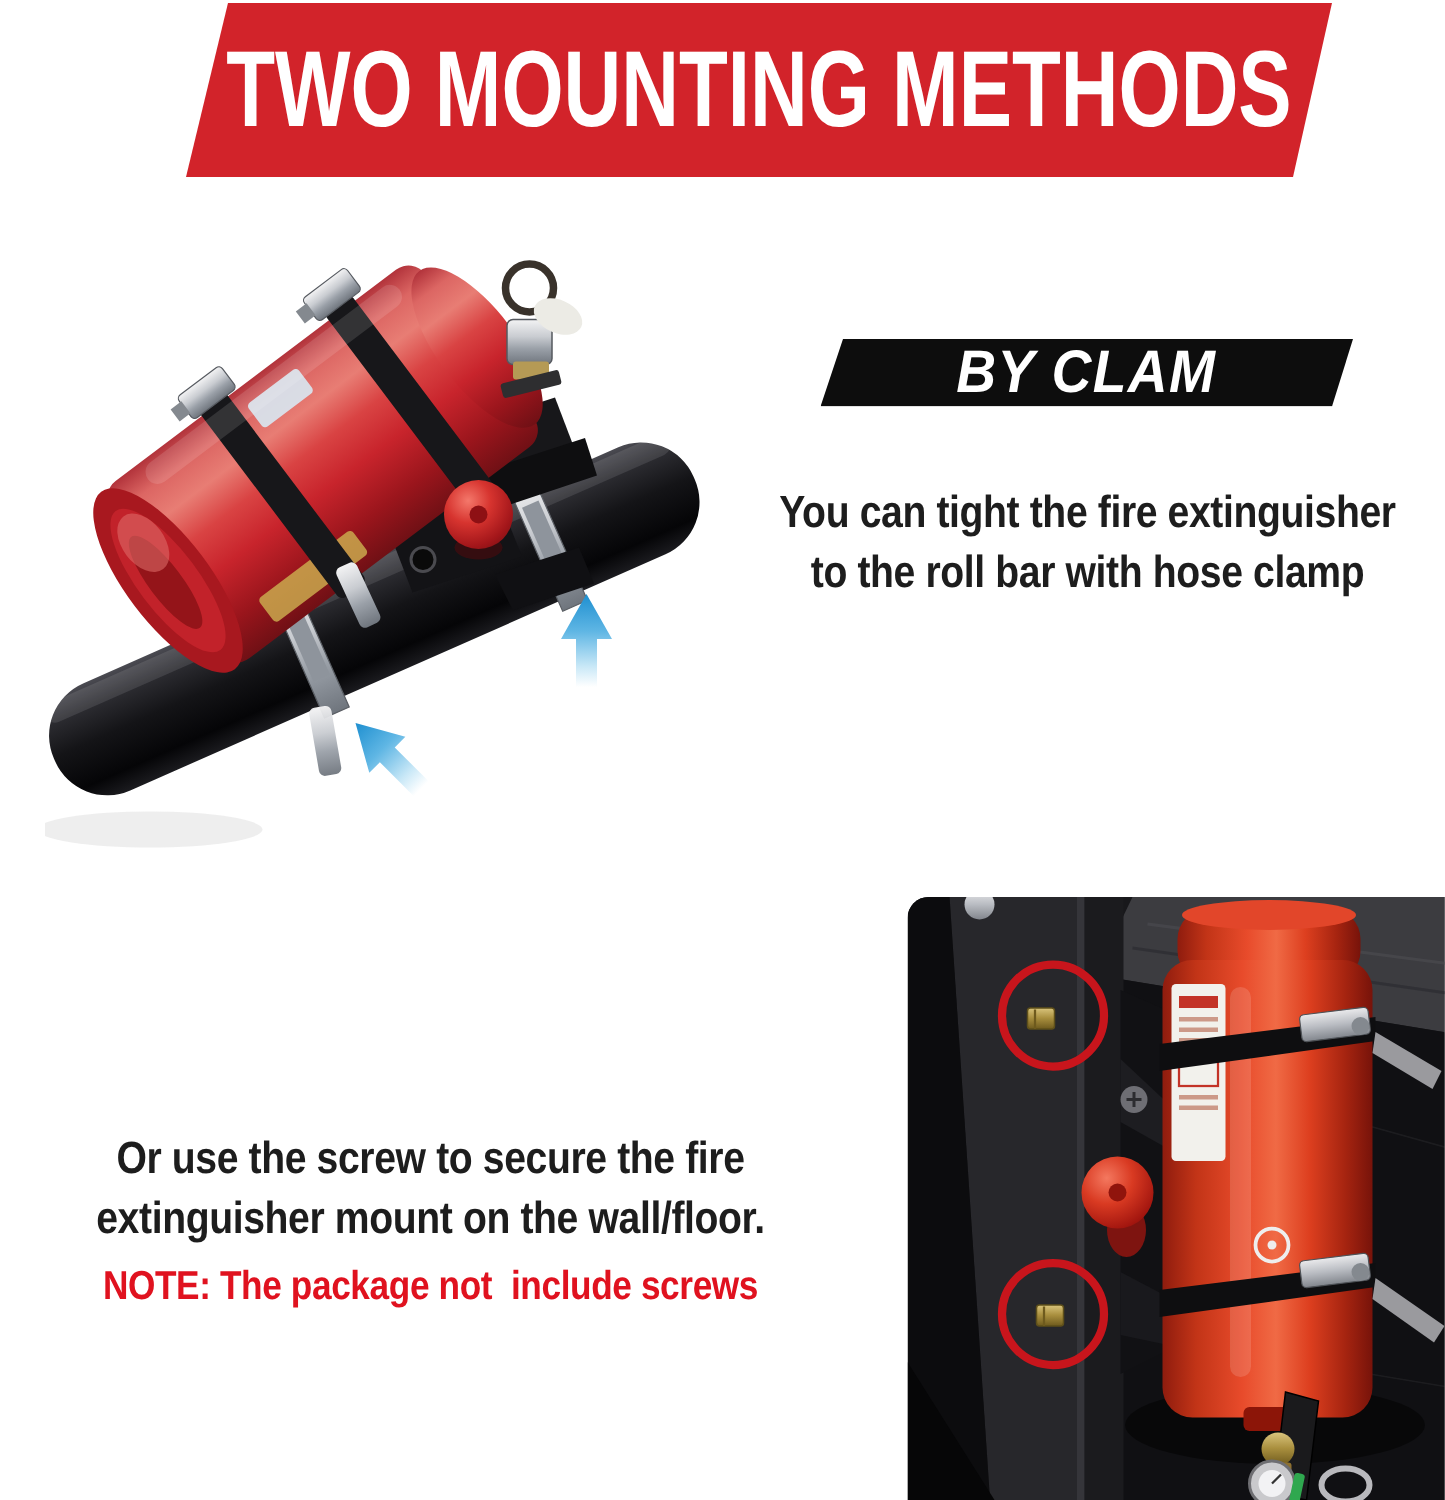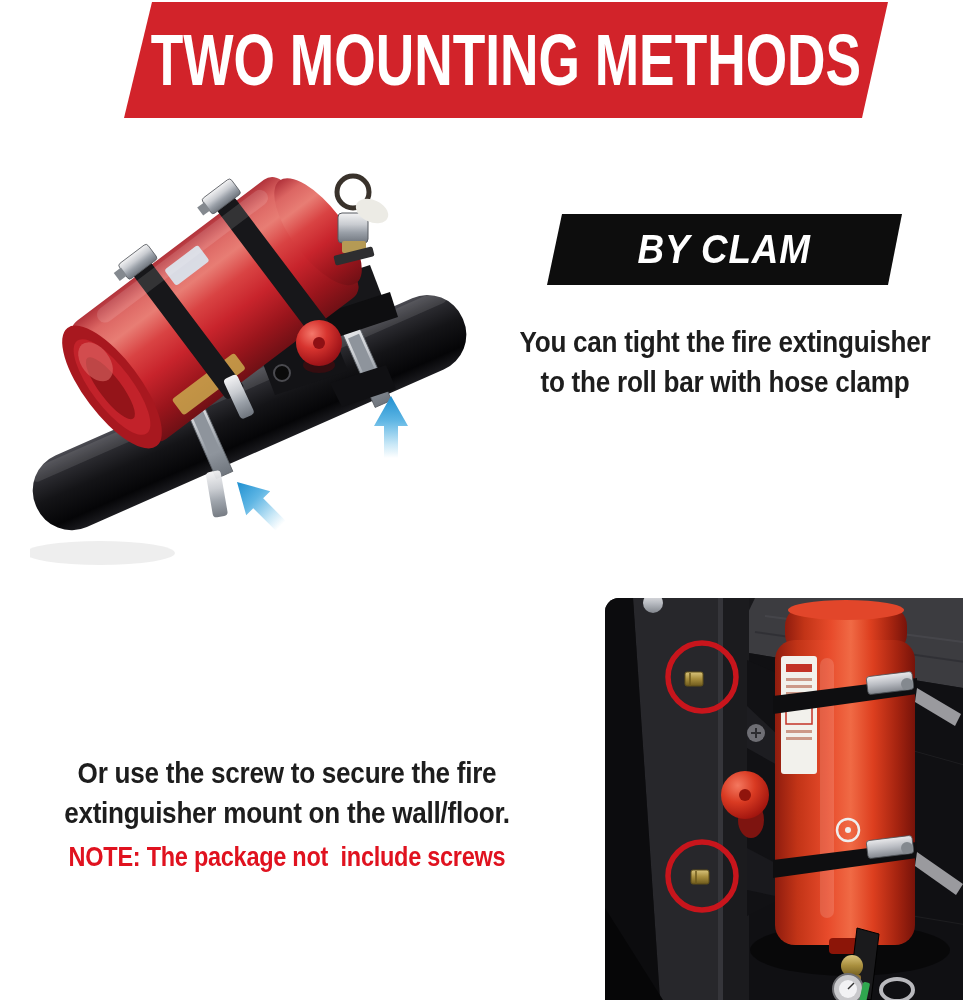--- a/index.html
+++ b/index.html
@@ -14,21 +14,21 @@
     display:flex;align-items:center;justify-content:center;}
   .banner-red .title{color:#ffffff;font-size:72px;font-weight:bold;white-space:nowrap;
     transform:scaleX(0.74);transform-origin:center center;letter-spacing:0px;}
 
   
   .badge{position:absolute;background:#0d0d0d;display:flex;align-items:center;justify-content:center;
     -webkit-clip-path:polygon(15px 0,100% 0,calc(100% - 14px) 100%,0 100%);
     clip-path:polygon(15px 0,100% 0,calc(100% - 14px) 100%,0 100%);}
   .badge .badge-label{color:#ffffff;font-weight:bold;font-style:italic;white-space:nowrap;
     transform:scaleX(0.92);letter-spacing:1px;}
-  .badge-clam{left:517px;top:214px;width:355px;height:71px;}
+  .badge-clam{left:517px;top:226px;width:355px;height:45px;}
   .badge-clam .badge-label{font-size:40px;}
   .badge-screw{left:72px;top:667px;width:365px;height:57px;}
   .badge-screw .badge-label{font-size:42px;}
 
   
   .desc{position:absolute;color:#1d1d1d;font-weight:bold;text-align:center;
         font-size:30px;line-height:40px;transform:scaleX(0.87);transform-origin:center top;
         letter-spacing:-0.3px;white-space:nowrap;}
   .desc-clamp{left:450px;top:322px;width:490px;}
   .desc-screw{left:-3px;top:753px;width:520px;}

